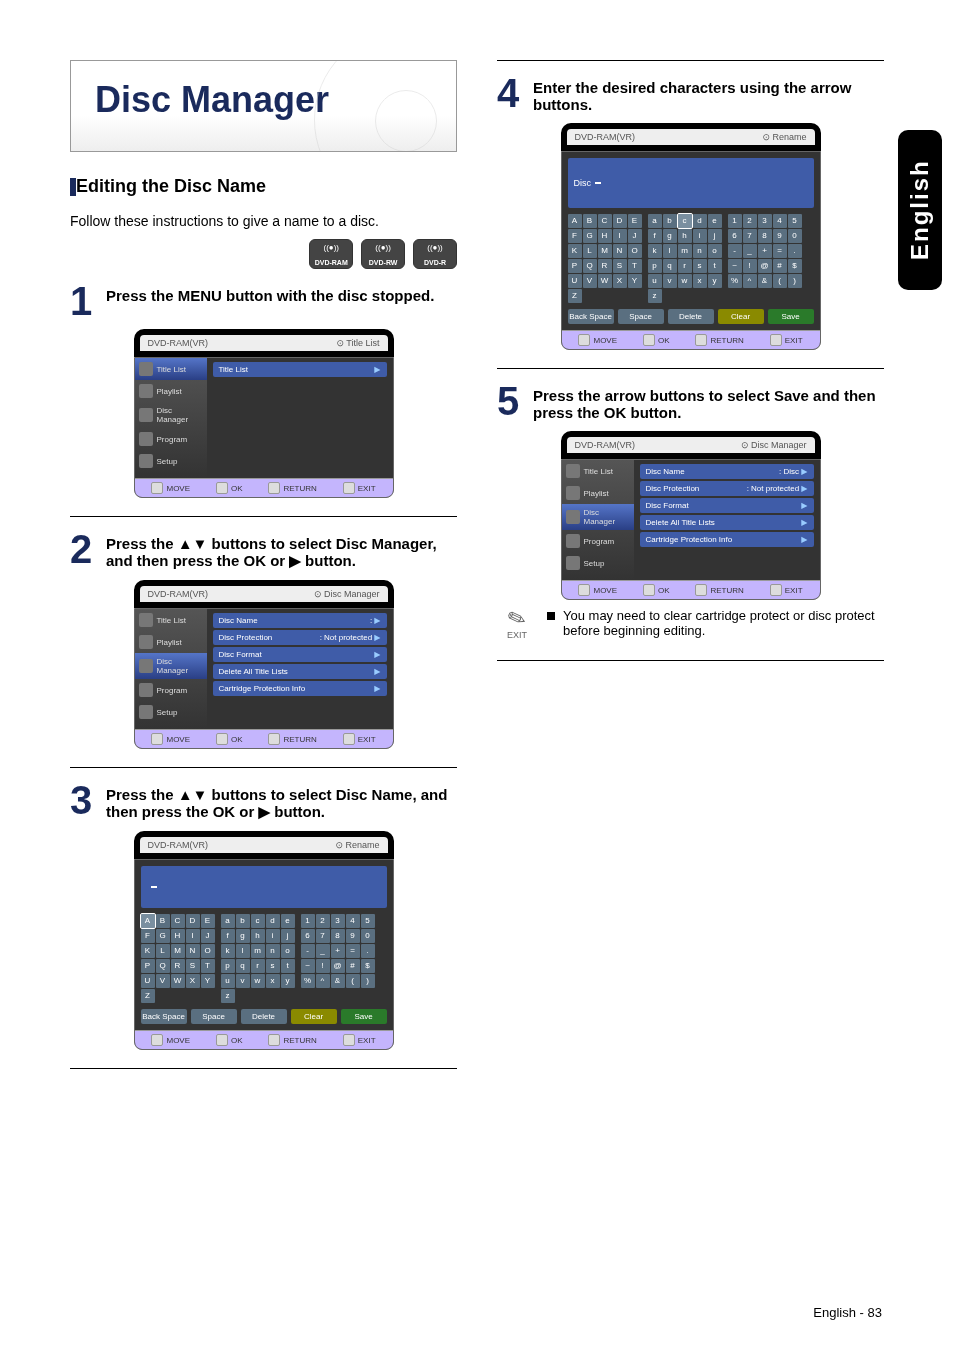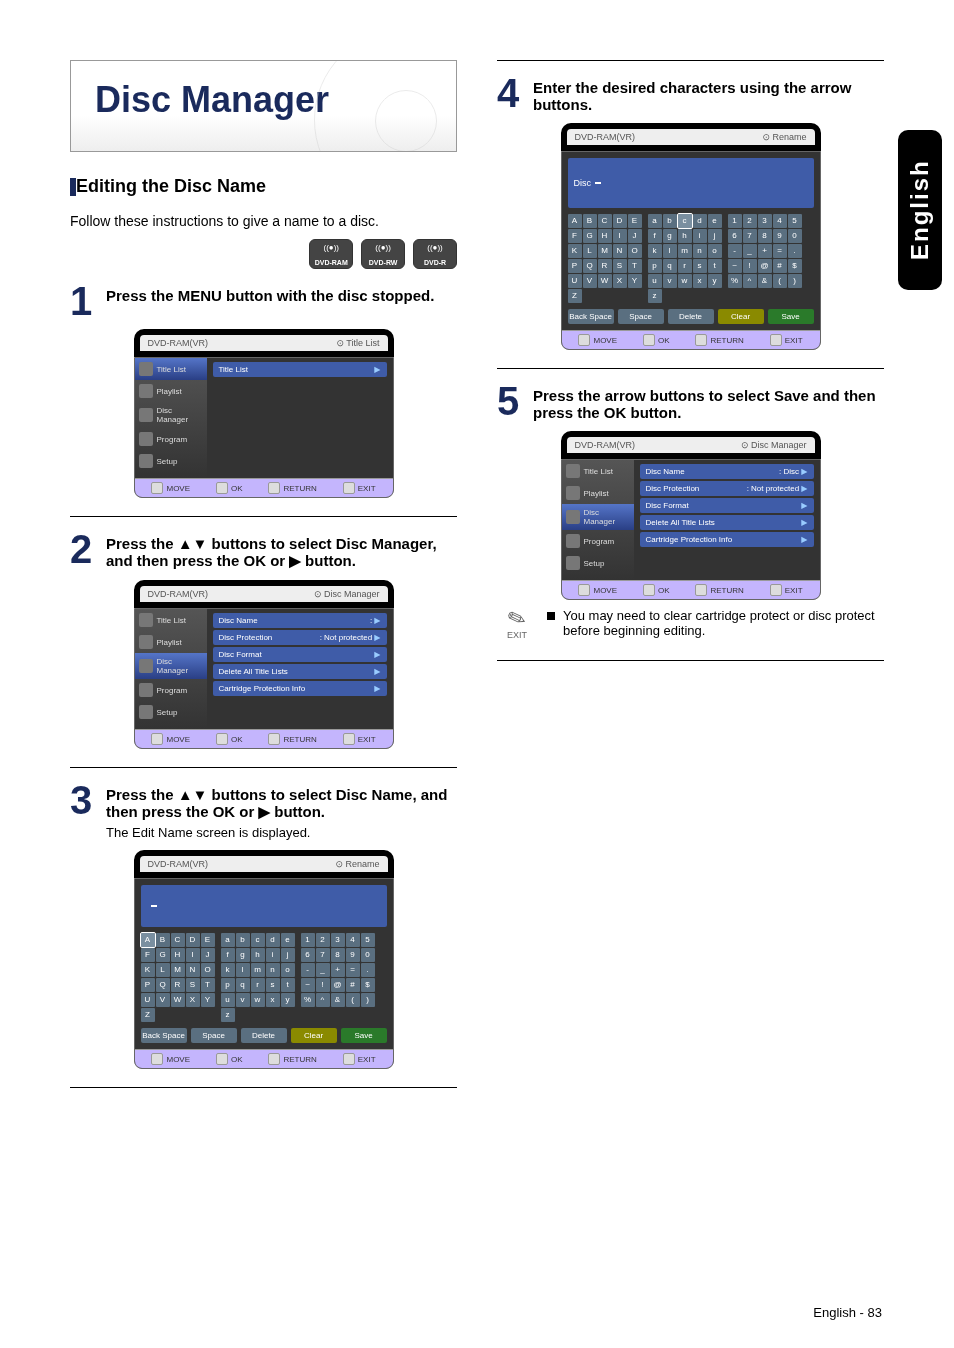--- a/index.html
+++ b/index.html
@@ -519,21 +519,20 @@
         </div>
       </div>
     </div>
 
     <hr class="divider">
 
     <div class="step">
       <div class="step-num">3</div>
       <div class="step-body">
         <div class="bold">Press the ▲▼ buttons to select Disc Name, and then press the OK or ▶ button.</div>
-        <div class="sub">The Edit Name screen is displayed.</div>
       </div>
     </div>
 
     <div class="osd">
       <div class="osd-header">
         <span>DVD-RAM(VR)</span>
         <span>⊙ <span>Rename</span></span>
       </div>
       <div class="osd-body">
         <div class="kb-area">

